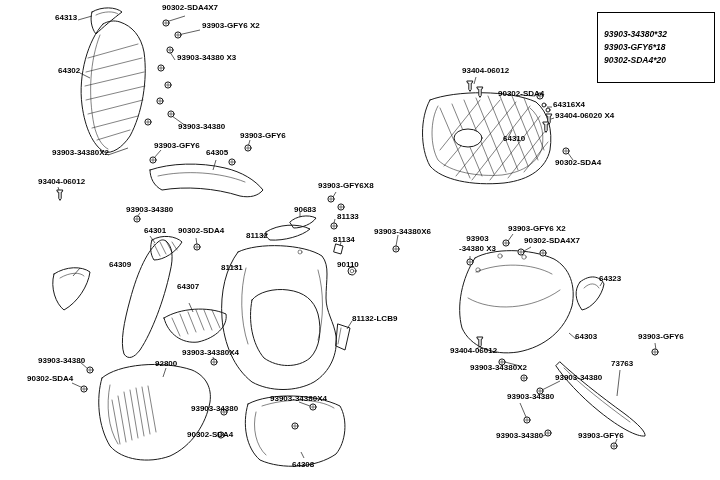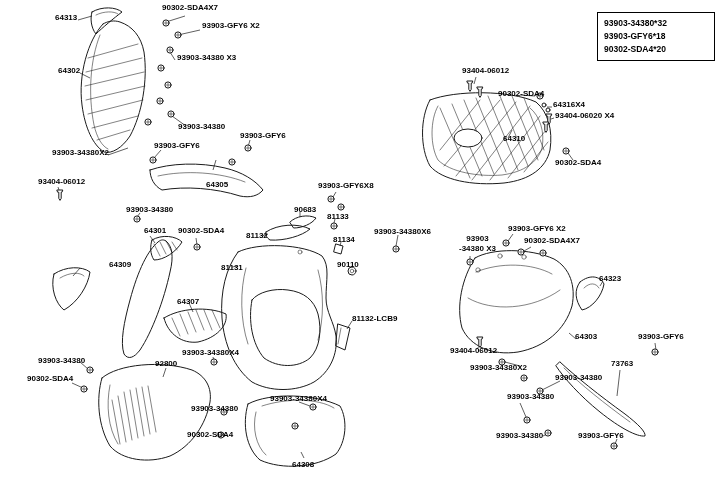--- a/index.html
+++ b/index.html
@@ -11,22 +11,22 @@
   .ln{fill:none;stroke:#1b1b1b;stroke-width:1;stroke-linejoin:round;stroke-linecap:round;}
   .thin{fill:none;stroke:#1b1b1b;stroke-width:.55;stroke-linecap:round;}
   .ld{stroke:#1b1b1b;stroke-width:.7;}
   .fillw{fill:#ffffff;}
   .lbl{
     position:absolute;font-weight:bold;font-size:8px;line-height:10px;
     color:#000;white-space:pre-line;letter-spacing:0;
   }
   .legend{
     position:absolute;left:597px;top:12px;width:104px;
-    border:1.5px solid #000;background:#fff;padding:4px 6px;
-    font-weight:bold;font-size:8.5px;line-height:13px;color:#000;
+    border:1.5px solid #000;background:#fff;padding:15px 6px;
+    font-weight:bold;font-size:8.5px;line-height:13px;color:#000;font-style:italic;
   }
 </style>
 </head>
 <body>
 
 <div class="stage">
 
   <svg width="720" height="480" viewBox="0 0 720 480">
     <defs>
       <g id="scrT">
@@ -210,35 +210,35 @@
   <div id="labels-layer">
       <span class="lbl" style="left: 55px; top: 13px;">64313</span>
       <span class="lbl" style="left: 162px; top: 3px;">90302-SDA4X7</span>
       <span class="lbl" style="left: 202px; top: 21px;">93903-GFY6 X2</span>
       <span class="lbl" style="left: 177px; top: 53px;">93903-34380 X3</span>
       <span class="lbl" style="left: 58px; top: 66px;">64302</span>
       <span class="lbl" style="left: 178px; top: 122px;">93903-34380</span>
       <span class="lbl" style="left: 240px; top: 131px;">93903-GFY6</span>
       <span class="lbl" style="left: 154px; top: 141px;">93903-GFY6</span>
       <span class="lbl" style="left: 52px; top: 148px;">93903-34380X2</span>
-      <span class="lbl" style="left: 206px; top: 148px; margin-top: 32px;">64305</span>
+      <span class="lbl" style="left: 206px; top: 148px;">64305</span>
       <span class="lbl" style="left: 38px; top: 177px;">93404-06012</span>
       <span class="lbl" style="left: 126px; top: 205px;">93903-34380</span>
       <span class="lbl" style="left: 144px; top: 226px;">64301</span>
       <span class="lbl" style="left: 178px; top: 226px;">90302-SDA4</span>
       <span class="lbl" style="left: 294px; top: 205px;">90683</span>
       <span class="lbl" style="left: 318px; top: 181px;">93903-GFY6X8</span>
-      <span class="lbl" style="left: 327px; top: 212px;">81133</span>
+      <span class="lbl" style="left: 337px; top: 212px;">81133</span>
       <span class="lbl" style="left: 246px; top: 231px;">81132</span>
       <span class="lbl" style="left: 333px; top: 235px;">81134</span>
       <span class="lbl" style="left: 374px; top: 227px;">93903-34380X6</span>
       <span class="lbl" style="left: 337px; top: 260px;">90110</span>
       <span class="lbl" style="left: 74px; top: 260px; padding-left: 35px;">64309</span>
       <span class="lbl" style="left: 221px; top: 263px;">81131</span>
-      <span class="lbl" style="left: 177px; top: 297px;">64307</span>
+      <span class="lbl" style="left: 177px; top: 282px;">64307</span>
       <span class="lbl" style="left: 352px; top: 314px;">81132-LCB9</span>
       <span class="lbl" style="left: 459px; top: 234px; text-align: center;">93903
 -34380 X3</span>
       <span class="lbl" style="left: 508px; top: 224px;">93903-GFY6 X2</span>
       <span class="lbl" style="left: 524px; top: 236px;">90302-SDA4X7</span>
       <span class="lbl" style="left: 599px; top: 274px;">64323</span>
       <span class="lbl" style="left: 450px; top: 346px;">93404-06012</span>
       <span class="lbl" style="left: 575px; top: 332px;">64303</span>
       <span class="lbl" style="left: 638px; top: 332px;">93903-GFY6</span>
       <span class="lbl" style="left: 470px; top: 363px;">93903-34380X2</span>

